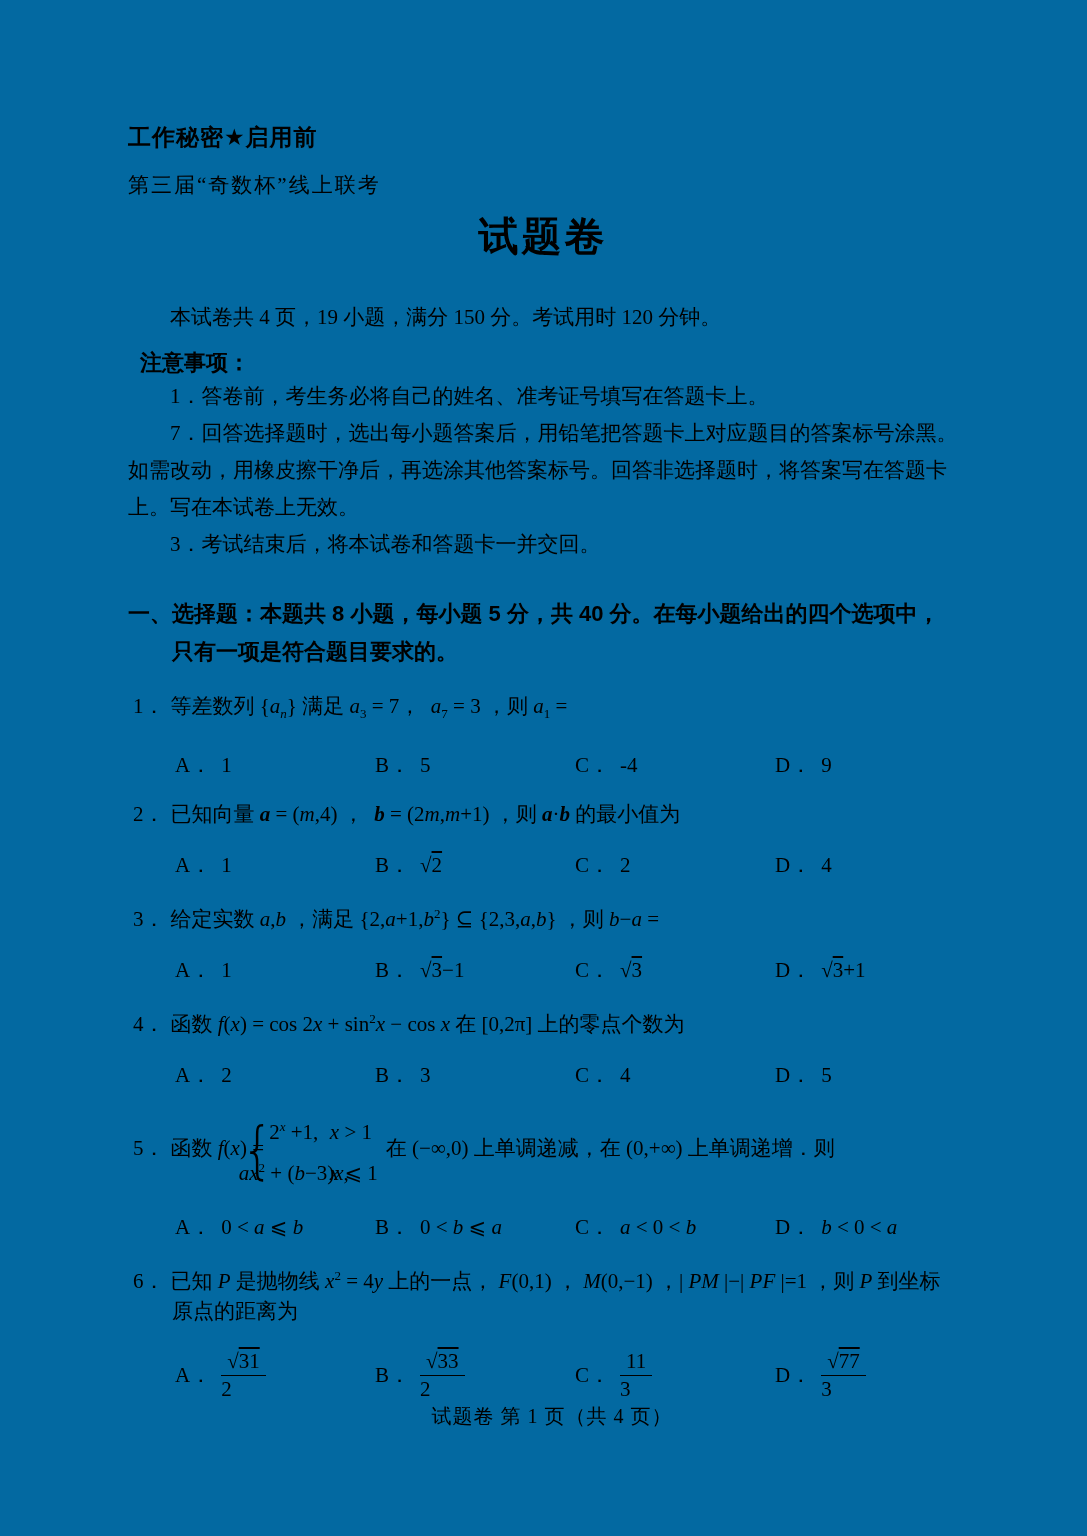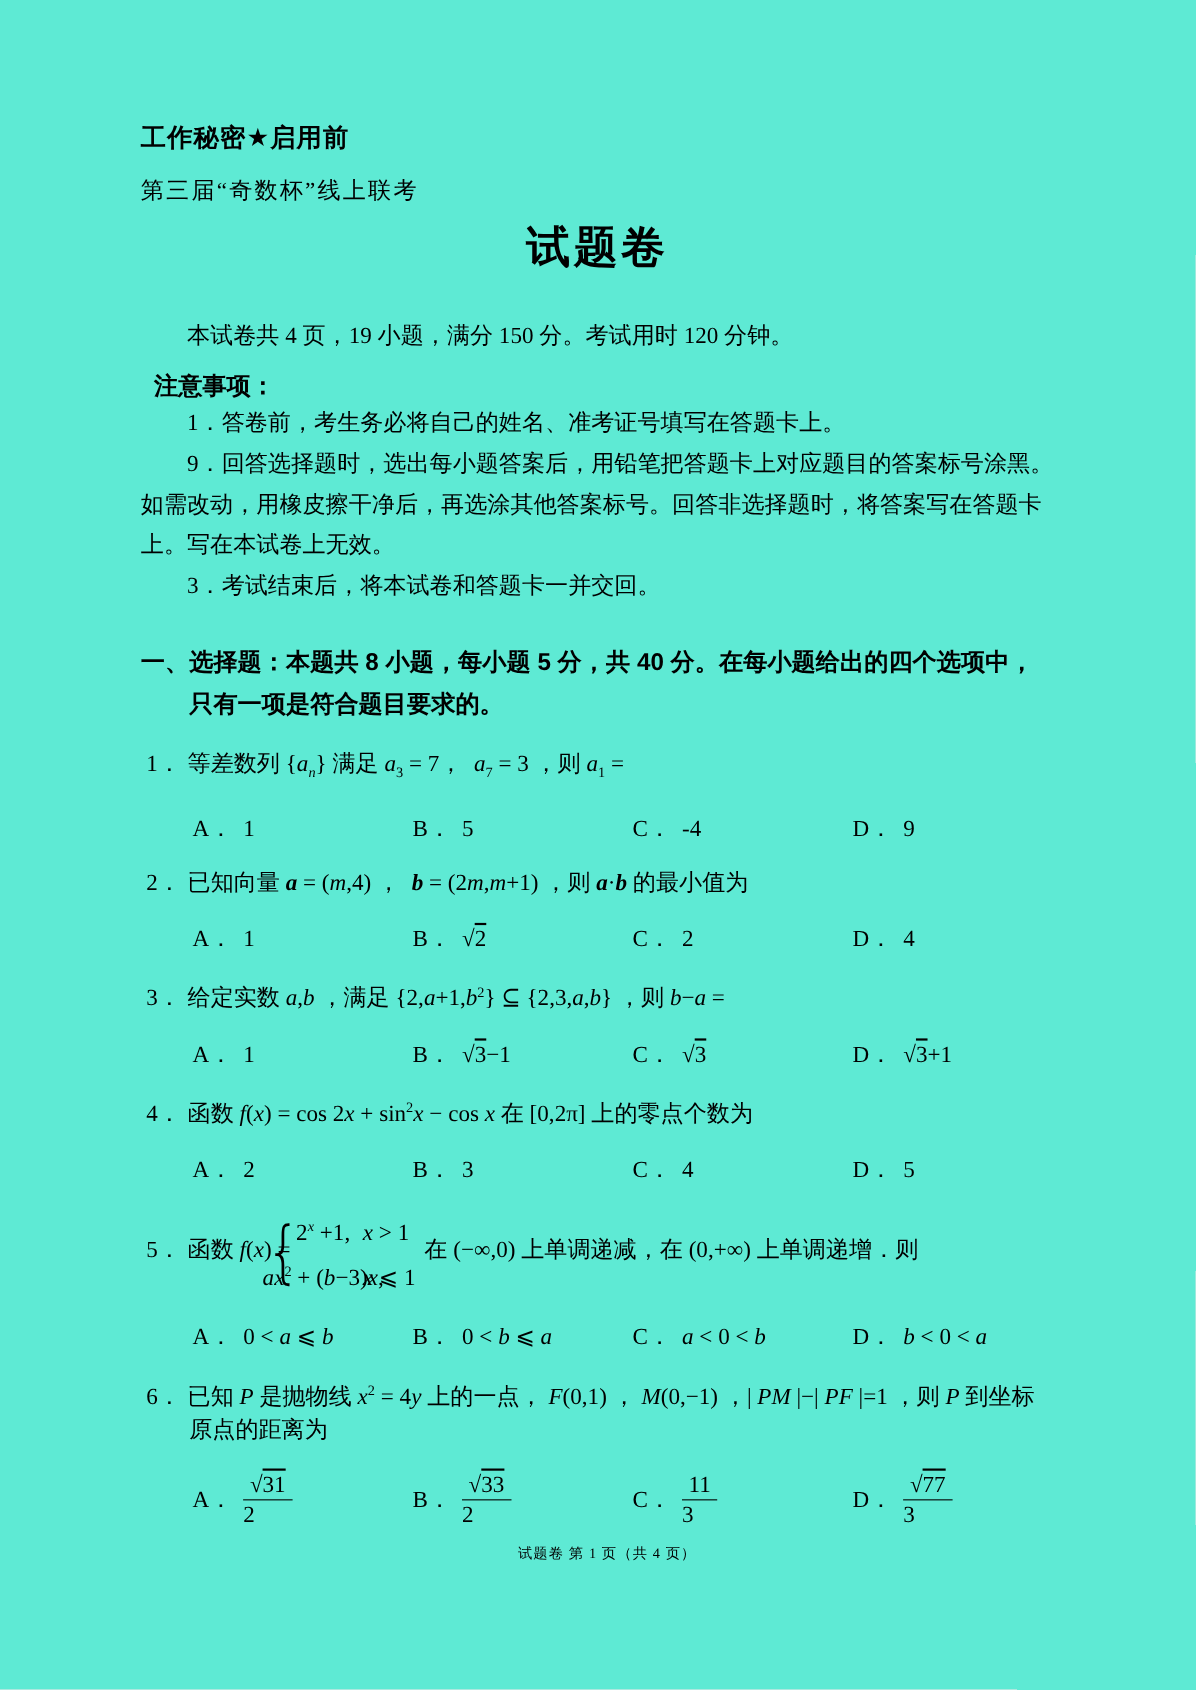--- a/index.html
+++ b/index.html
@@ -1,26 +1,26 @@
 <!DOCTYPE html>
 <html><head>
 <meta charset="utf-8">
 <style>
   html, body { margin: 0; padding: 0; background: #e8e8e8; }
   .page {
     position: relative;
     width: 1087px;
     height: 1536px;
     margin: 0 auto;
-    background: #5eead4;
+    background: #0369a1;
     color: #000000;
     font-family: "Liberation Serif", "DejaVu Serif", serif;
     font-size: 21px;
     box-sizing: border-box;
-    padding: 0 129px 0 128px;
+    padding: 12px 129px 0 128px;
     overflow: hidden;
   }
   .classification {
     margin-top: 110px;
     font-family: "Liberation Sans", "DejaVu Sans", sans-serif;
     font-weight: bold;
     font-size: 23px;
     letter-spacing: 1px;
   }
   .title {
@@ -107,40 +107,40 @@
   .pw-cases { display: table; border-collapse: collapse; }
   .pw-row { display: table-row; }
   .pw-l, .pw-r { display: table-cell; padding: 3px 4px; white-space: nowrap; }
   .pw-l { text-align: center; padding-right: 16px; }
   .footer {
     position: absolute;
     top: 1403px;
     left: 17px;
     right: 0;
     text-align: center;
-    font-size: 13px;
+    font-size: 20px;
     letter-spacing: 1px;
   }
 </style>
 </head>
 <body>
 
 <div class="page">
 
   <div class="classification">工作秘密★启用前</div>
 
   <h1 class="title">第三届“奇数杯”线上联考</h1>
 
   <h2 class="subtitle">试题卷</h2>
 
   <p class="intro">本试卷共 4 页，19 小题，满分 150 分。考试用时 120 分钟。</p>
 
   <div class="notes-heading">注意事项：</div>
   <p class="note">1．答卷前，考生务必将自己的姓名、准考证号填写在答题卡上。</p>
-  <p class="note">9．回答选择题时，选出每小题答案后，用铅笔把答题卡上对应题目的答案标号涂黑。如需改动，用橡皮擦干净后，再选涂其他答案标号。回答非选择题时，将答案写在答题卡上。写在本试卷上无效。</p>
+  <p class="note">7．回答选择题时，选出每小题答案后，用铅笔把答题卡上对应题目的答案标号涂黑。如需改动，用橡皮擦干净后，再选涂其他答案标号。回答非选择题时，将答案写在答题卡上。写在本试卷上无效。</p>
   <p class="note">3．考试结束后，将本试卷和答题卡一并交回。</p>
 
   <div class="section-heading">一、选择题：本题共 8 小题，每小题 5 分，共 40 分。在每小题给出的四个选项中，只有一项是符合题目要求的。</div>
 
   <div class="question">
     <div class="stem"><span class="qnum">1．</span><span>等差数列 {<i>a</i><sub><i>n</i></sub>} 满足 <i>a</i><sub>3</sub> = 7，&nbsp; <i>a</i><sub>7</sub> = 3 ，则 <i>a</i><sub>1</sub> =</span></div>
     <div class="options">
       <span class="opt opt-a">
           <span class="opt-label">A．</span>
           <span class="opt-body">1</span>

